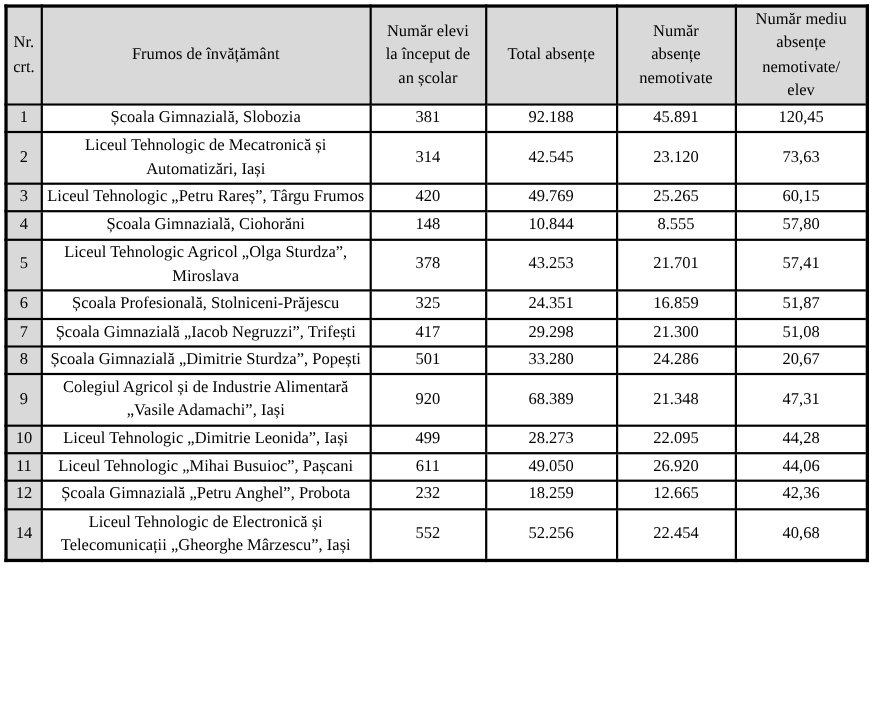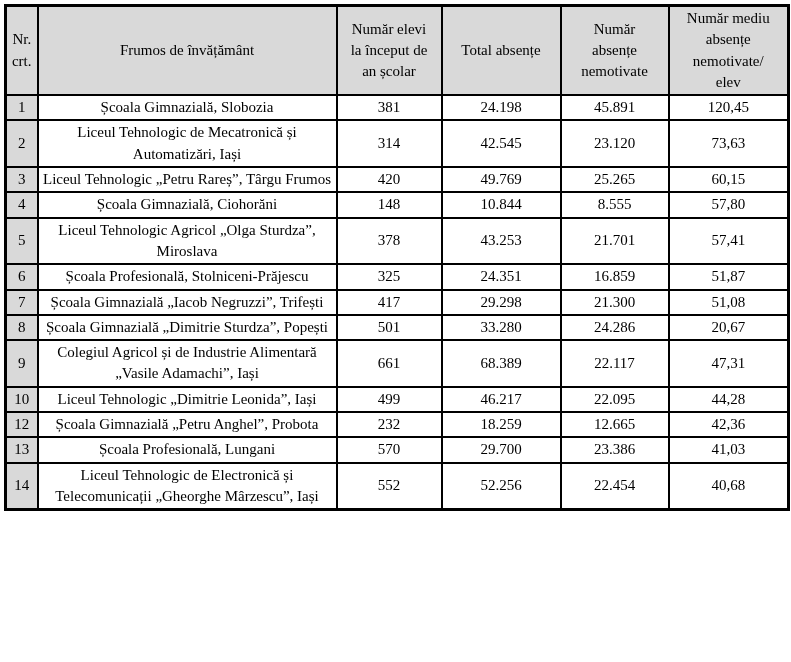--- a/index.html
+++ b/index.html
@@ -77,21 +77,21 @@
 absențe
 nemotivate/
 elev</th>
       </tr>
     </thead>
     <tbody id="table-body">
         <tr>
           <td class="col-nr">1</td>
           <td class="col-school">Școala Gimnazială, Slobozia</td>
           <td class="col-elevi">381</td>
-          <td class="col-total">24.198</td>
+          <td class="col-total">92.188</td>
           <td class="col-nemo">45.891</td>
           <td class="col-mediu">120,45</td>
         </tr>
         <tr>
           <td class="col-nr">2</td>
           <td class="col-school">Liceul Tehnologic de Mecatronică și Automatizări, Iași</td>
           <td class="col-elevi">314</td>
           <td class="col-total">42.545</td>
           <td class="col-nemo">23.120</td>
           <td class="col-mediu">73,63</td>
@@ -140,48 +140,48 @@
           <td class="col-nr">8</td>
           <td class="col-school">Școala Gimnazială „Dimitrie Sturdza”, Popești</td>
           <td class="col-elevi">501</td>
           <td class="col-total">33.280</td>
           <td class="col-nemo">24.286</td>
           <td class="col-mediu">20,67</td>
         </tr>
         <tr>
           <td class="col-nr">9</td>
           <td class="col-school">Colegiul Agricol și de Industrie Alimentară „Vasile Adamachi”, Iași</td>
-          <td class="col-elevi">661</td>
+          <td class="col-elevi">920</td>
           <td class="col-total">68.389</td>
-          <td class="col-nemo">22.117</td>
+          <td class="col-nemo">21.348</td>
           <td class="col-mediu">47,31</td>
         </tr>
         <tr>
           <td class="col-nr">10</td>
           <td class="col-school">Liceul Tehnologic „Dimitrie Leonida”, Iași</td>
           <td class="col-elevi">499</td>
-          <td class="col-total">46.217</td>
+          <td class="col-total">28.273</td>
           <td class="col-nemo">22.095</td>
           <td class="col-mediu">44,28</td>
+        </tr>
+        <tr>
+          <td class="col-nr">11</td>
+          <td class="col-school">Liceul Tehnologic „Mihai Busuioc”, Pașcani</td>
+          <td class="col-elevi">611</td>
+          <td class="col-total">49.050</td>
+          <td class="col-nemo">26.920</td>
+          <td class="col-mediu">44,06</td>
         </tr>
         <tr>
           <td class="col-nr">12</td>
           <td class="col-school">Școala Gimnazială „Petru Anghel”, Probota</td>
           <td class="col-elevi">232</td>
           <td class="col-total">18.259</td>
           <td class="col-nemo">12.665</td>
           <td class="col-mediu">42,36</td>
-        </tr>
-        <tr>
-          <td class="col-nr">13</td>
-          <td class="col-school">Școala Profesională, Lungani</td>
-          <td class="col-elevi">570</td>
-          <td class="col-total">29.700</td>
-          <td class="col-nemo">23.386</td>
-          <td class="col-mediu">41,03</td>
         </tr>
         <tr>
           <td class="col-nr">14</td>
           <td class="col-school">Liceul Tehnologic de Electronică și Telecomunicații „Gheorghe Mârzescu”, Iași</td>
           <td class="col-elevi">552</td>
           <td class="col-total">52.256</td>
           <td class="col-nemo">22.454</td>
           <td class="col-mediu">40,68</td>
         </tr>
       </tbody>

